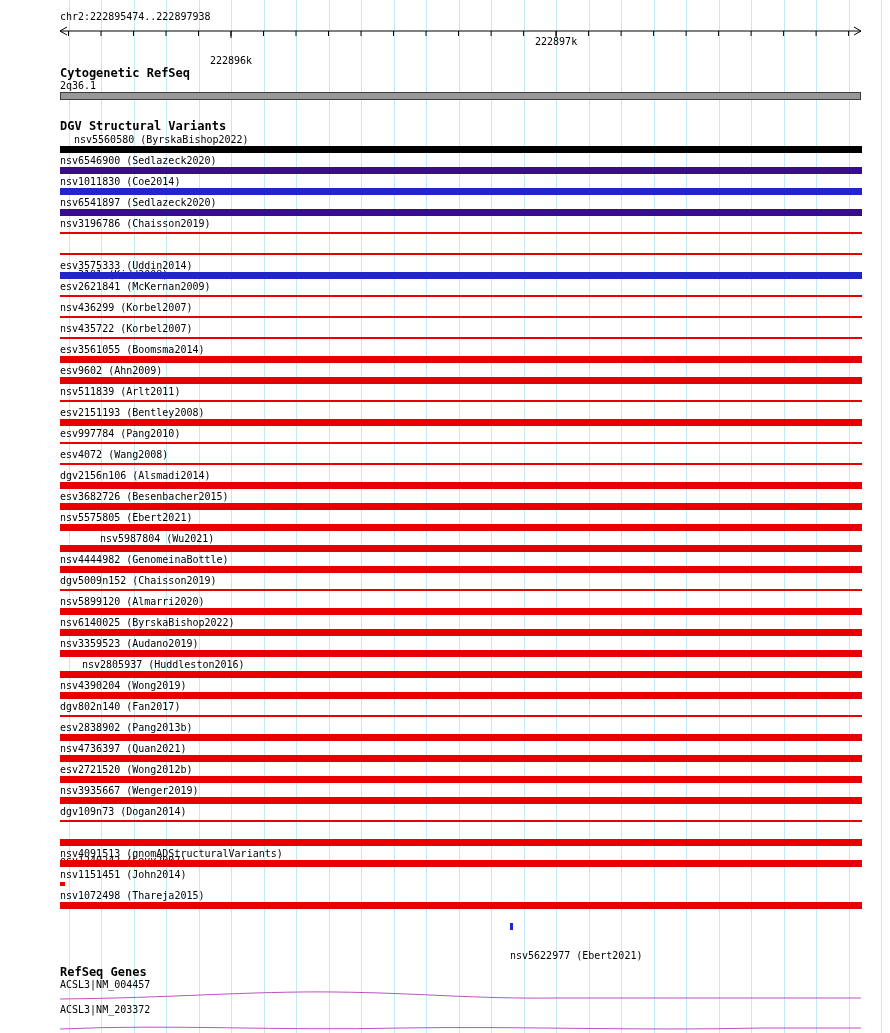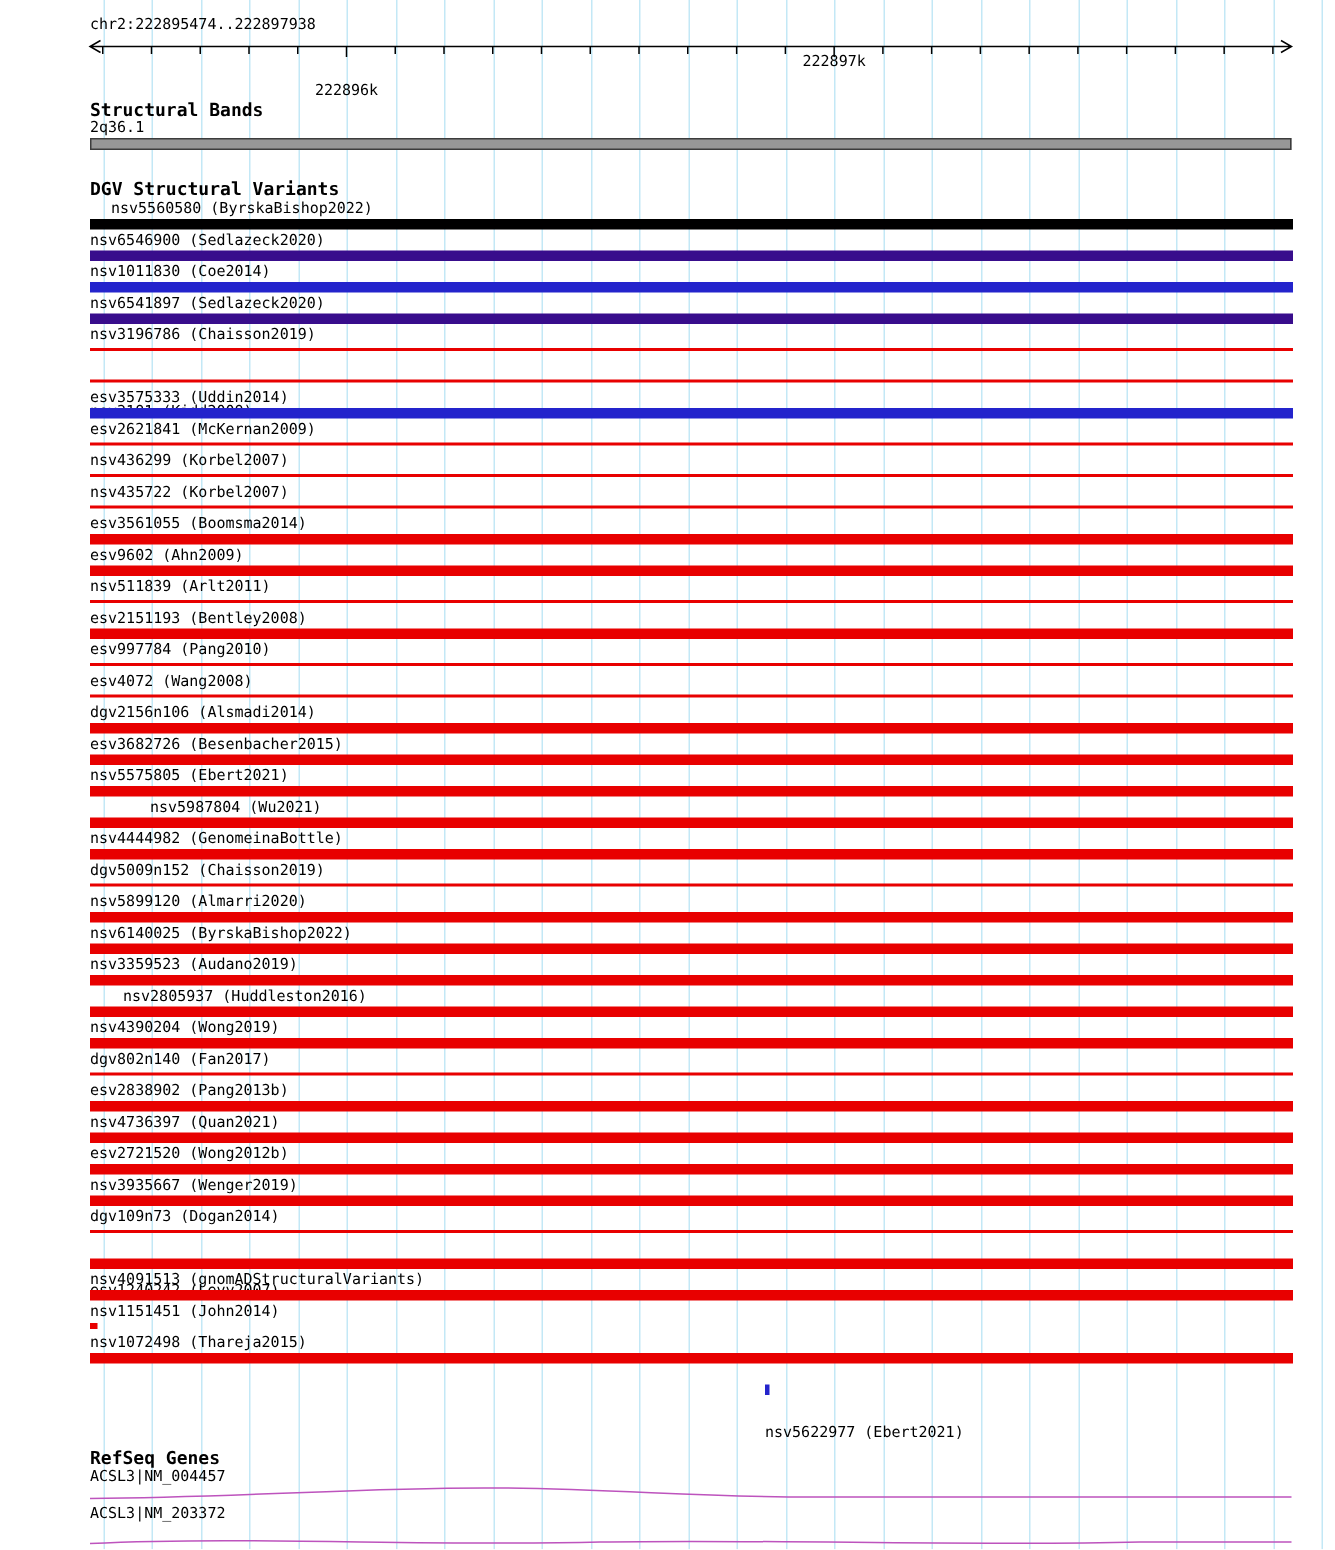--- a/index.html
+++ b/index.html
@@ -55,21 +55,21 @@
       <path d="M60,1029 C170,1024 280,1031 400,1028 C520,1026 640,1031 760,1028 L861,1028" stroke="#bd53bd" stroke-width="1" fill="none"></path>
     </svg>
 
   <div class="mono abs" style="left:60px;top:11px;">chr2:222895474..222897938</div>
 
   <div id="tick-labels">
       <div class="mono abs tick-label" style="left: 231px; top: 36px; margin-top: 19px;">222896k</div>
       <div class="mono abs tick-label" style="left: 556.1px; top: 36px;">222897k</div>
     </div>
 
-  <div class="h abs" style="left:60px;top:67px;">Structural Bands</div>
+  <div class="h abs" style="left:60px;top:67px;">Cytogenetic RefSeq</div>
   <div class="mono abs" style="left:60px;top:80px;">2q36.1</div>
   <div class="abs" id="cytoband-bar" style="left: 60px; top: 92px; width: 801px; height: 8px; background: rgb(151, 151, 151);"></div>
 
   <div class="h abs" style="left:60px;top:120px;">DGV Structural Variants</div>
   <div id="dgv-rows">
       <div class="mono abs" style="left: 74px; top: 134px;">nsv5560580 (ByrskaBishop2022)</div>
       <div class="abs" style="background: rgb(0, 0, 0); left: 60px; width: 802px; top: 146px; height: 7px;"></div>
       <div class="mono abs" style="left: 60px; top: 155px;">nsv6546900 (Sedlazeck2020)</div>
       <div class="abs" style="background: rgb(56, 13, 140); left: 60px; width: 802px; top: 167px; height: 7px;"></div>
       <div class="mono abs" style="left: 60px; top: 176px;">nsv1011830 (Coe2014)</div>

